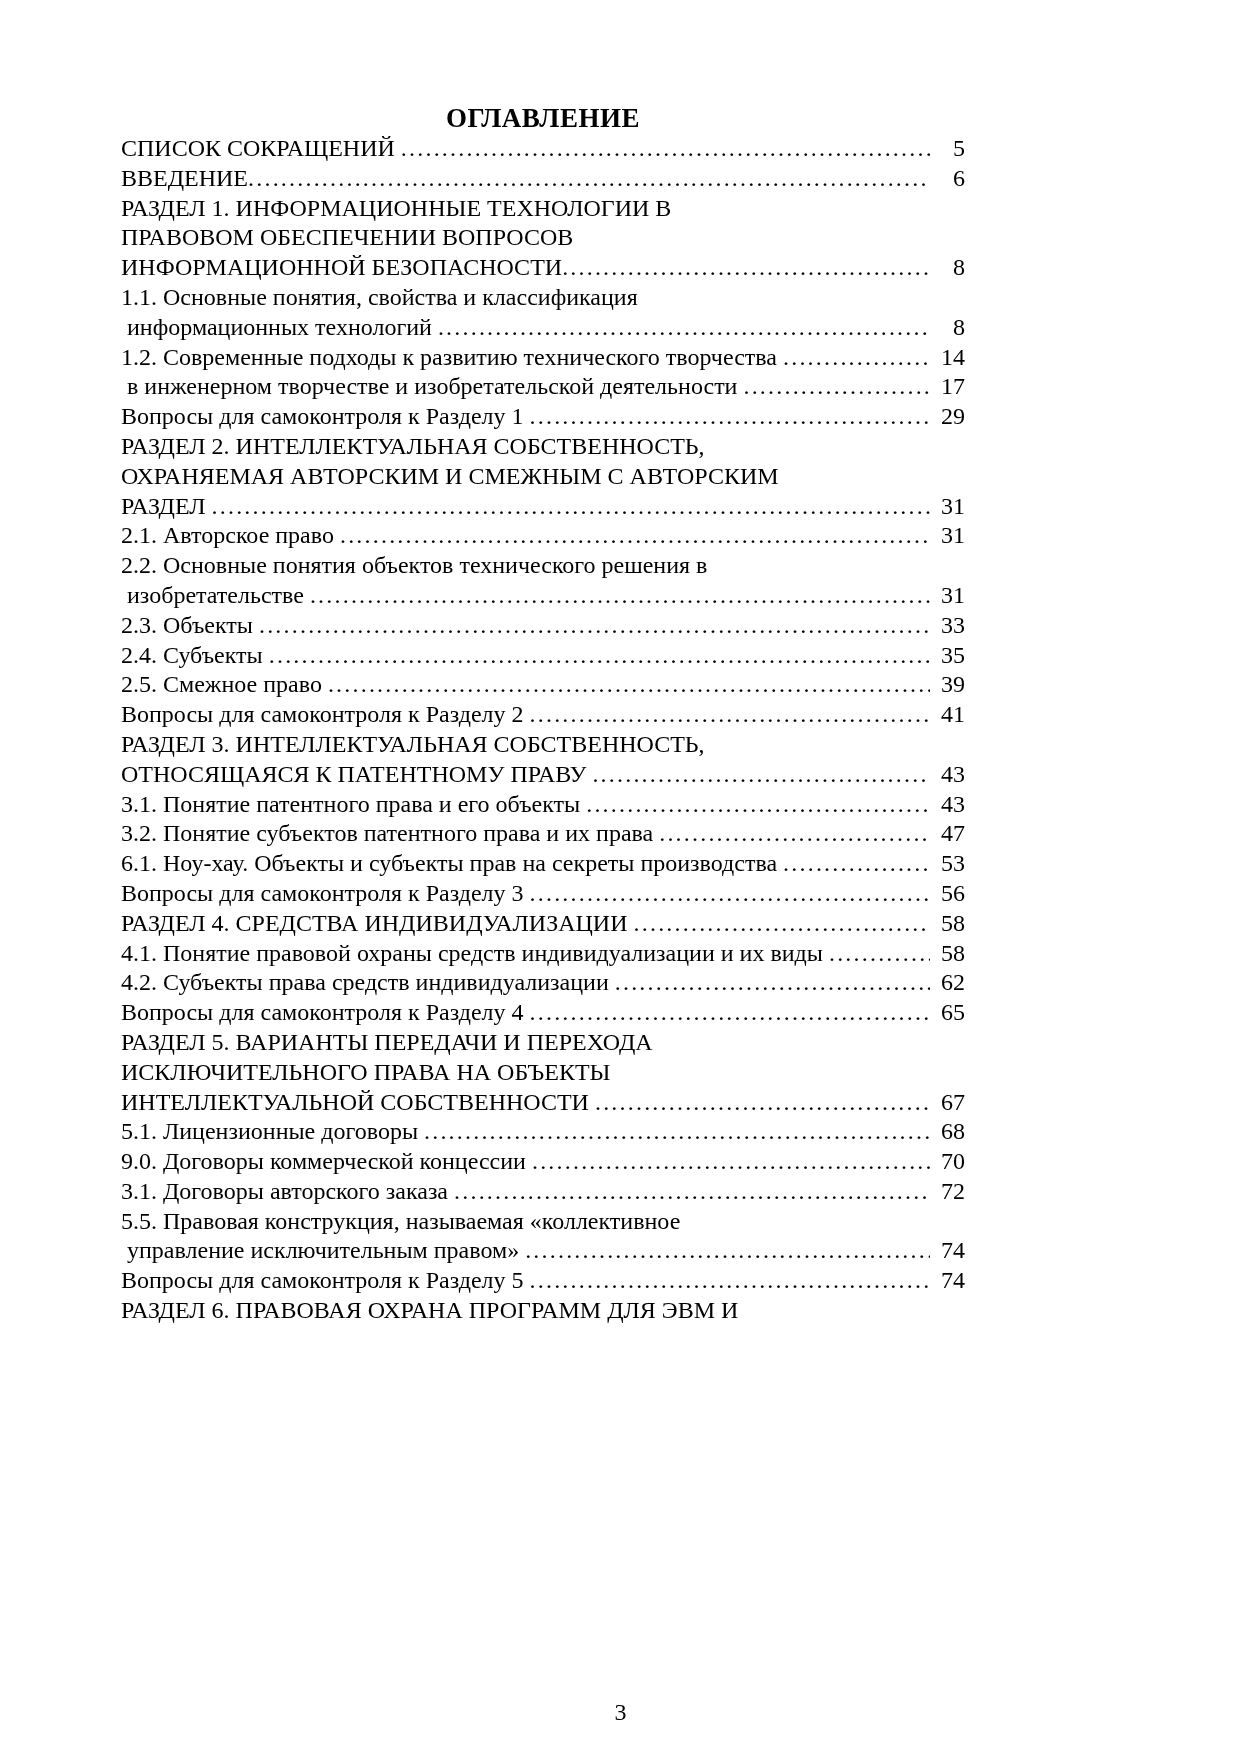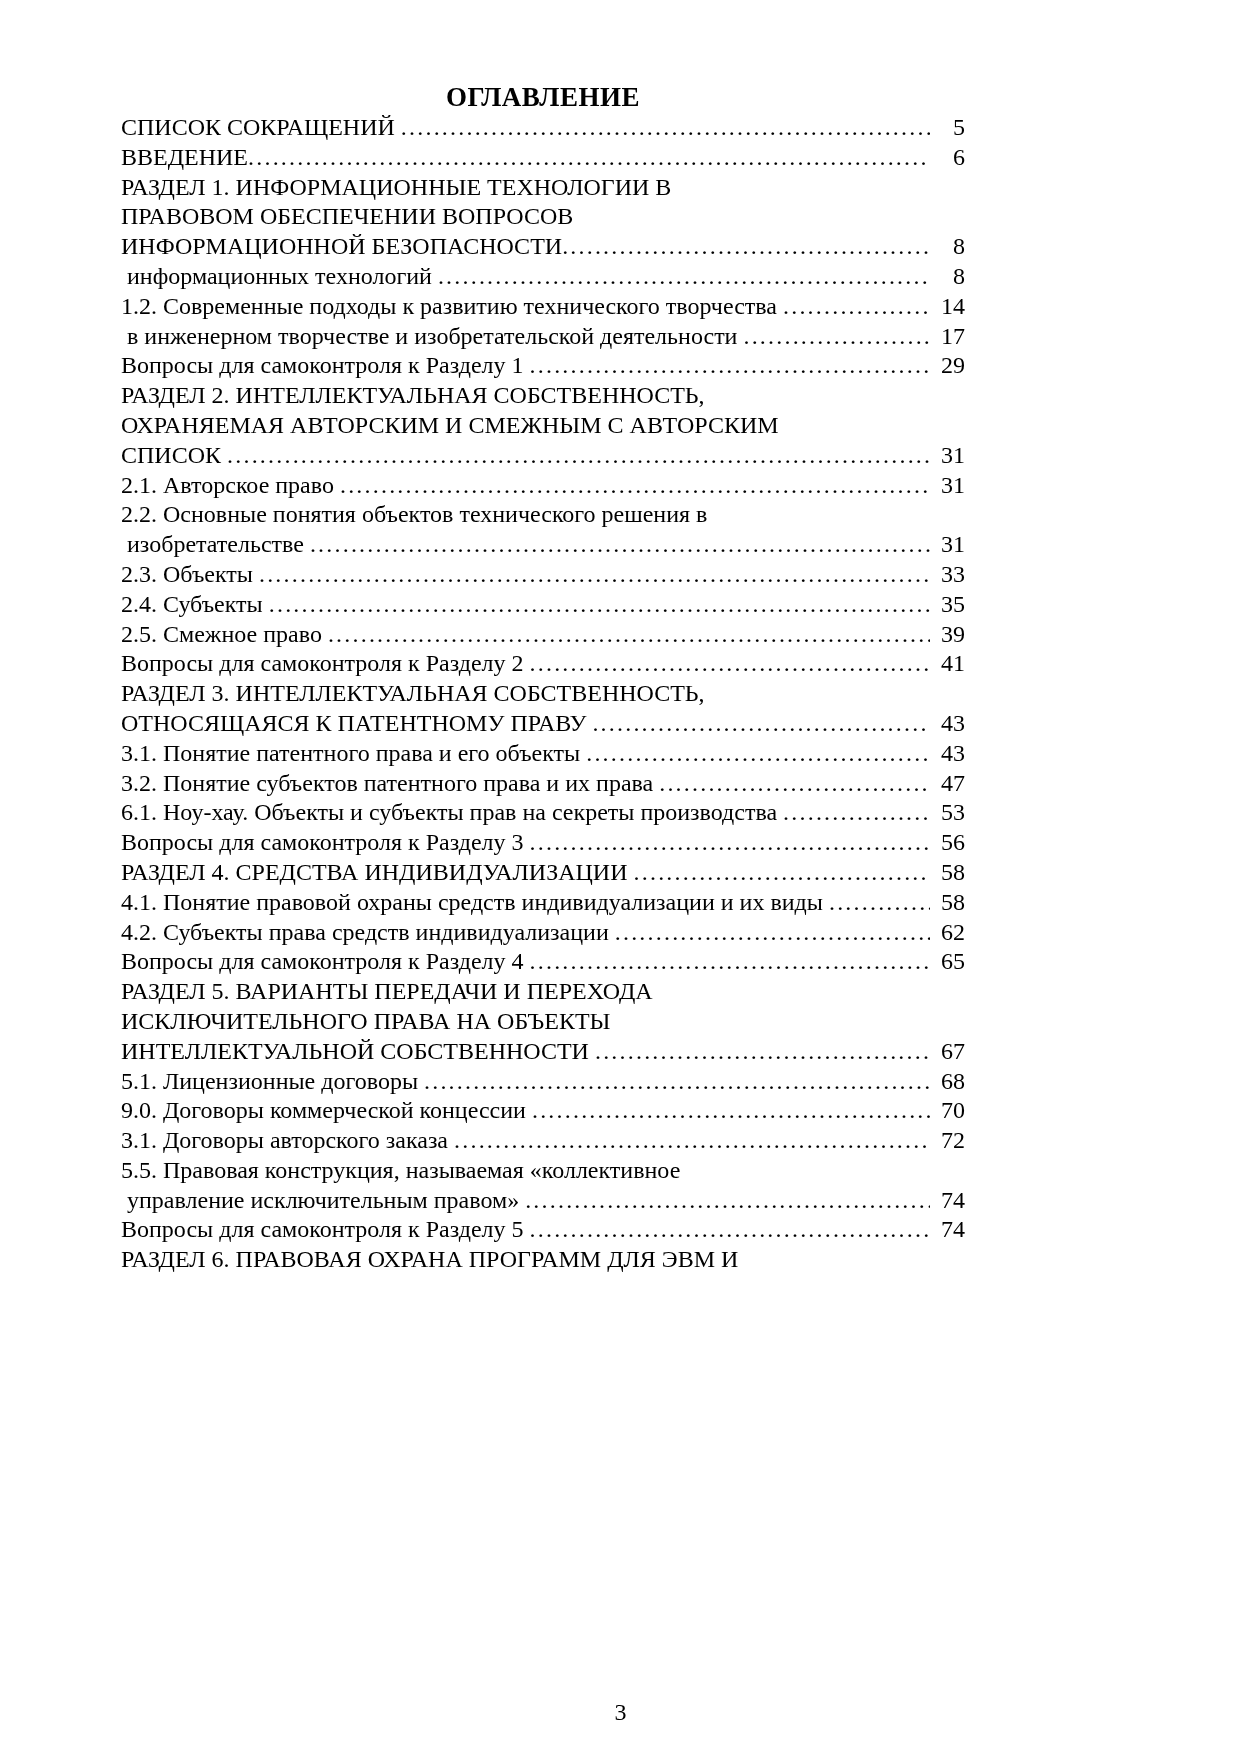--- a/index.html
+++ b/index.html
@@ -16,23 +16,23 @@
     overflow: hidden;
   }
   .doc-page {
     position: absolute;
     inset: 0;
     background: #ffffff;
   }
   .content {
     position: absolute;
     left: 121px;
-    top: 12px;
+    top: 0;
     width: 844px;
-    padding-top: 70px;
+    padding-top: 103px;
   }
   .doc-title {
     text-align: center;
     font-weight: bold;
     font-size: 27px;
     line-height: 31px;
     letter-spacing: 0.5px;
   }
   .toc-list {
     margin-top: 0;
@@ -103,20 +103,25 @@
         <div class="toc-line no-page">
     <span class="toc-text">ПРАВОВОМ ОБЕСПЕЧЕНИИ ВОПРОСОВ</span>
     <span class="leader"></span>
 
   </div>
         <div class="toc-line">
     <span class="toc-text">ИНФОРМАЦИОННОЙ БЕЗОПАСНОСТИ</span>
     <span class="leader"></span>
     <span class="page-num">8</span>
   </div>
+        <div class="toc-line no-page">
+    <span class="toc-text">1.1. Основные понятия, свойства и классификация</span>
+    <span class="leader"></span>
+
+  </div>
         <div class="toc-line">
     <span class="toc-text"> информационных технологий </span>
     <span class="leader"></span>
     <span class="page-num">8</span>
   </div>
         <div class="toc-line">
     <span class="toc-text">1.2. Современные подходы к развитию технического творчества </span>
     <span class="leader"></span>
     <span class="page-num">14</span>
   </div>
@@ -134,21 +139,21 @@
     <span class="toc-text">РАЗДЕЛ 2. ИНТЕЛЛЕКТУАЛЬНАЯ СОБСТВЕННОСТЬ,</span>
     <span class="leader"></span>
 
   </div>
         <div class="toc-line no-page">
     <span class="toc-text">ОХРАНЯЕМАЯ АВТОРСКИМ И СМЕЖНЫМ С АВТОРСКИМ</span>
     <span class="leader"></span>
 
   </div>
         <div class="toc-line">
-    <span class="toc-text">СПИСОК </span>
+    <span class="toc-text">РАЗДЕЛ </span>
     <span class="leader"></span>
     <span class="page-num">31</span>
   </div>
         <div class="toc-line">
     <span class="toc-text">2.1. Авторское право </span>
     <span class="leader"></span>
     <span class="page-num">31</span>
   </div>
         <div class="toc-line no-page">
     <span class="toc-text">2.2. Основные понятия объектов технического решения в</span>

